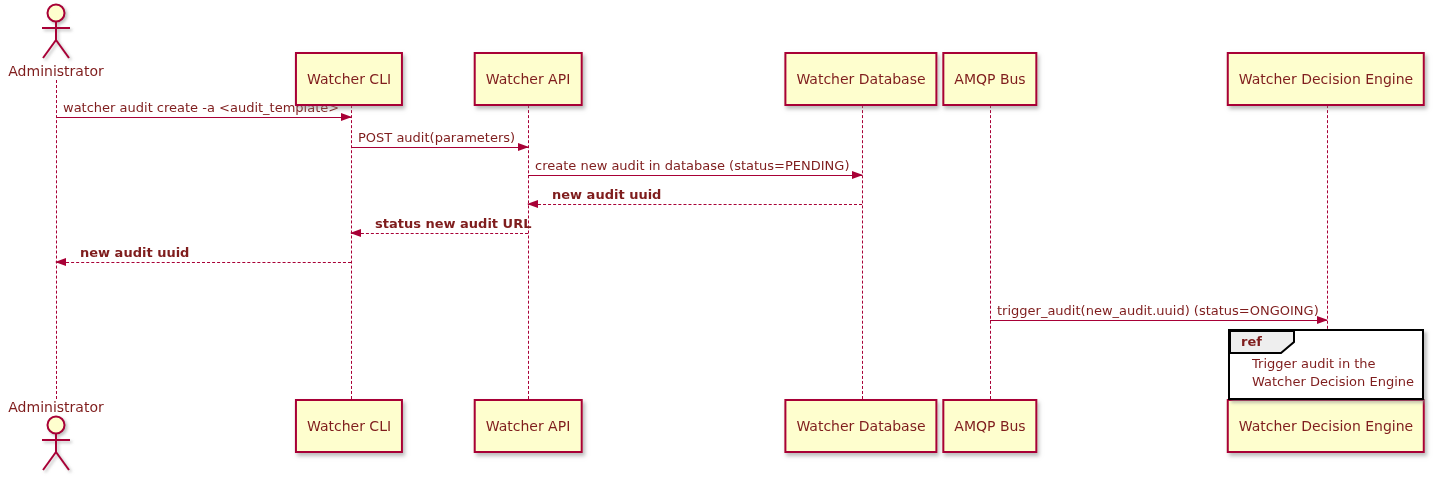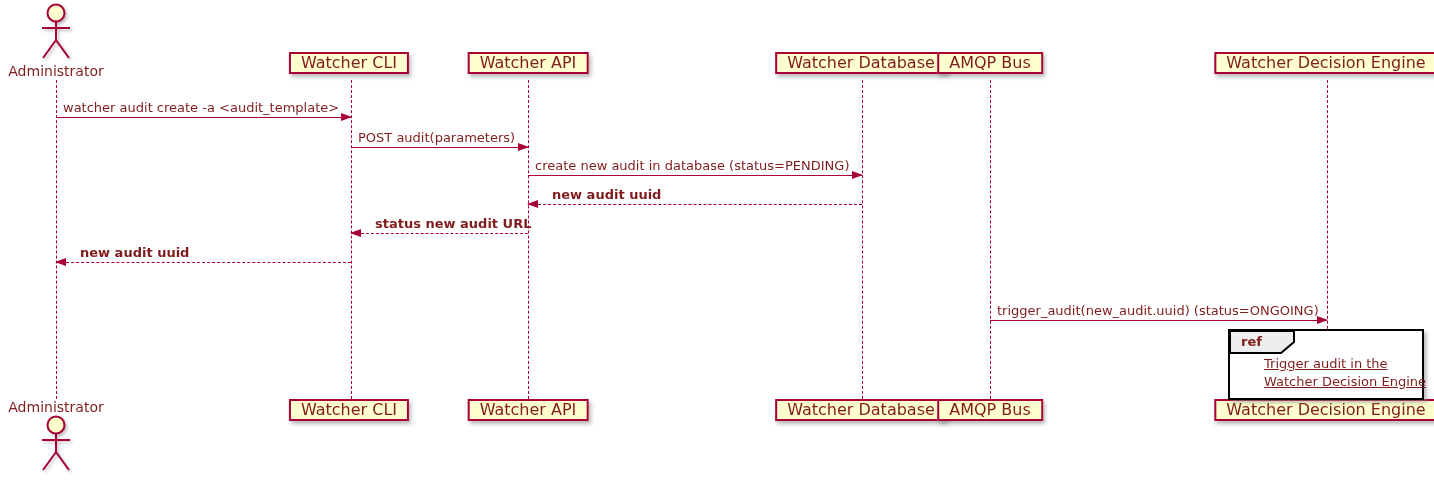--- a/index.html
+++ b/index.html
@@ -9,21 +9,21 @@
   }
   
   .lifeline{
     position:absolute; top:80px; height:319px; width:0;
     border-left:1px dashed #A80036; z-index:1;
   }
   
   .pbox{
     position:absolute; transform:translateX(-50%);
     background:#FEFECE; border:2px solid #A80036;
-    padding:0 10px; font-size:16px; line-height:18px; white-space:nowrap;
+    padding:16px 10px; font-size:14px; line-height:18px; white-space:nowrap;
     box-shadow:2px 3px 4px rgba(130,130,130,.55); z-index:3;
   }
   
   .actor-figure{position:absolute; z-index:3; filter:drop-shadow(2px 2px 1.5px rgba(130,130,130,.5));}
   .actor-label{
     position:absolute; transform:translateX(-50%);
     font-size:14px; line-height:18px; white-space:nowrap; z-index:3;
   }
   
   .msg{position:absolute; z-index:2;}
@@ -43,21 +43,21 @@
   .ref-frame{
     position:absolute; left:1228px; top:329px; width:192px;
     background:#ffffff; border:2px solid #000;
     box-shadow:3px 3px 3px rgba(140,140,140,.5); z-index:4;
   }
   .ref-header{position:relative; height:22px;}
   .ref-header svg{position:absolute; left:-1px; top:-1px; display:block;}
   .ref-keyword{
     position:absolute; left:11px; top:1px; font-size:13px; font-weight:bold; line-height:20px;
   }
-  .ref-body{padding:2px 6px 7px 34px;text-decoration:underline;}
+  .ref-body{padding:2px 6px 7px 22px;}
   .ref-line{font-size:13px; line-height:18px; white-space:nowrap;}
 </style>
 </head>
 <body>
 
 <div class="diagram">
 
   <div class="lifeline" style="left:56px"></div>
   <div class="lifeline" style="left:351px"></div>
   <div class="lifeline" style="left:528px"></div>

